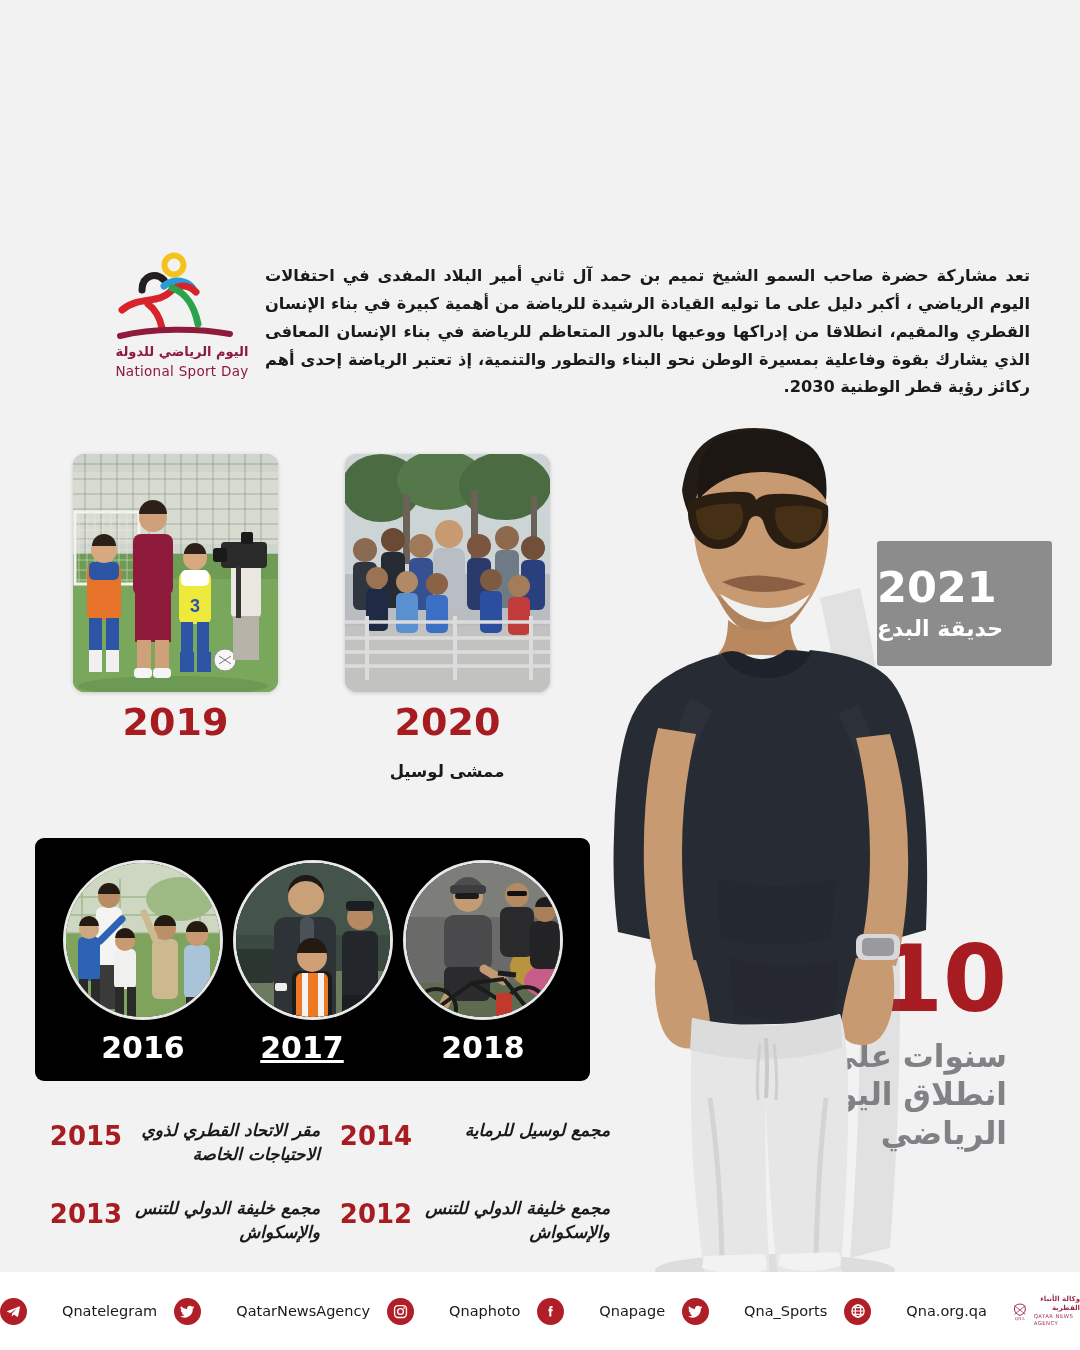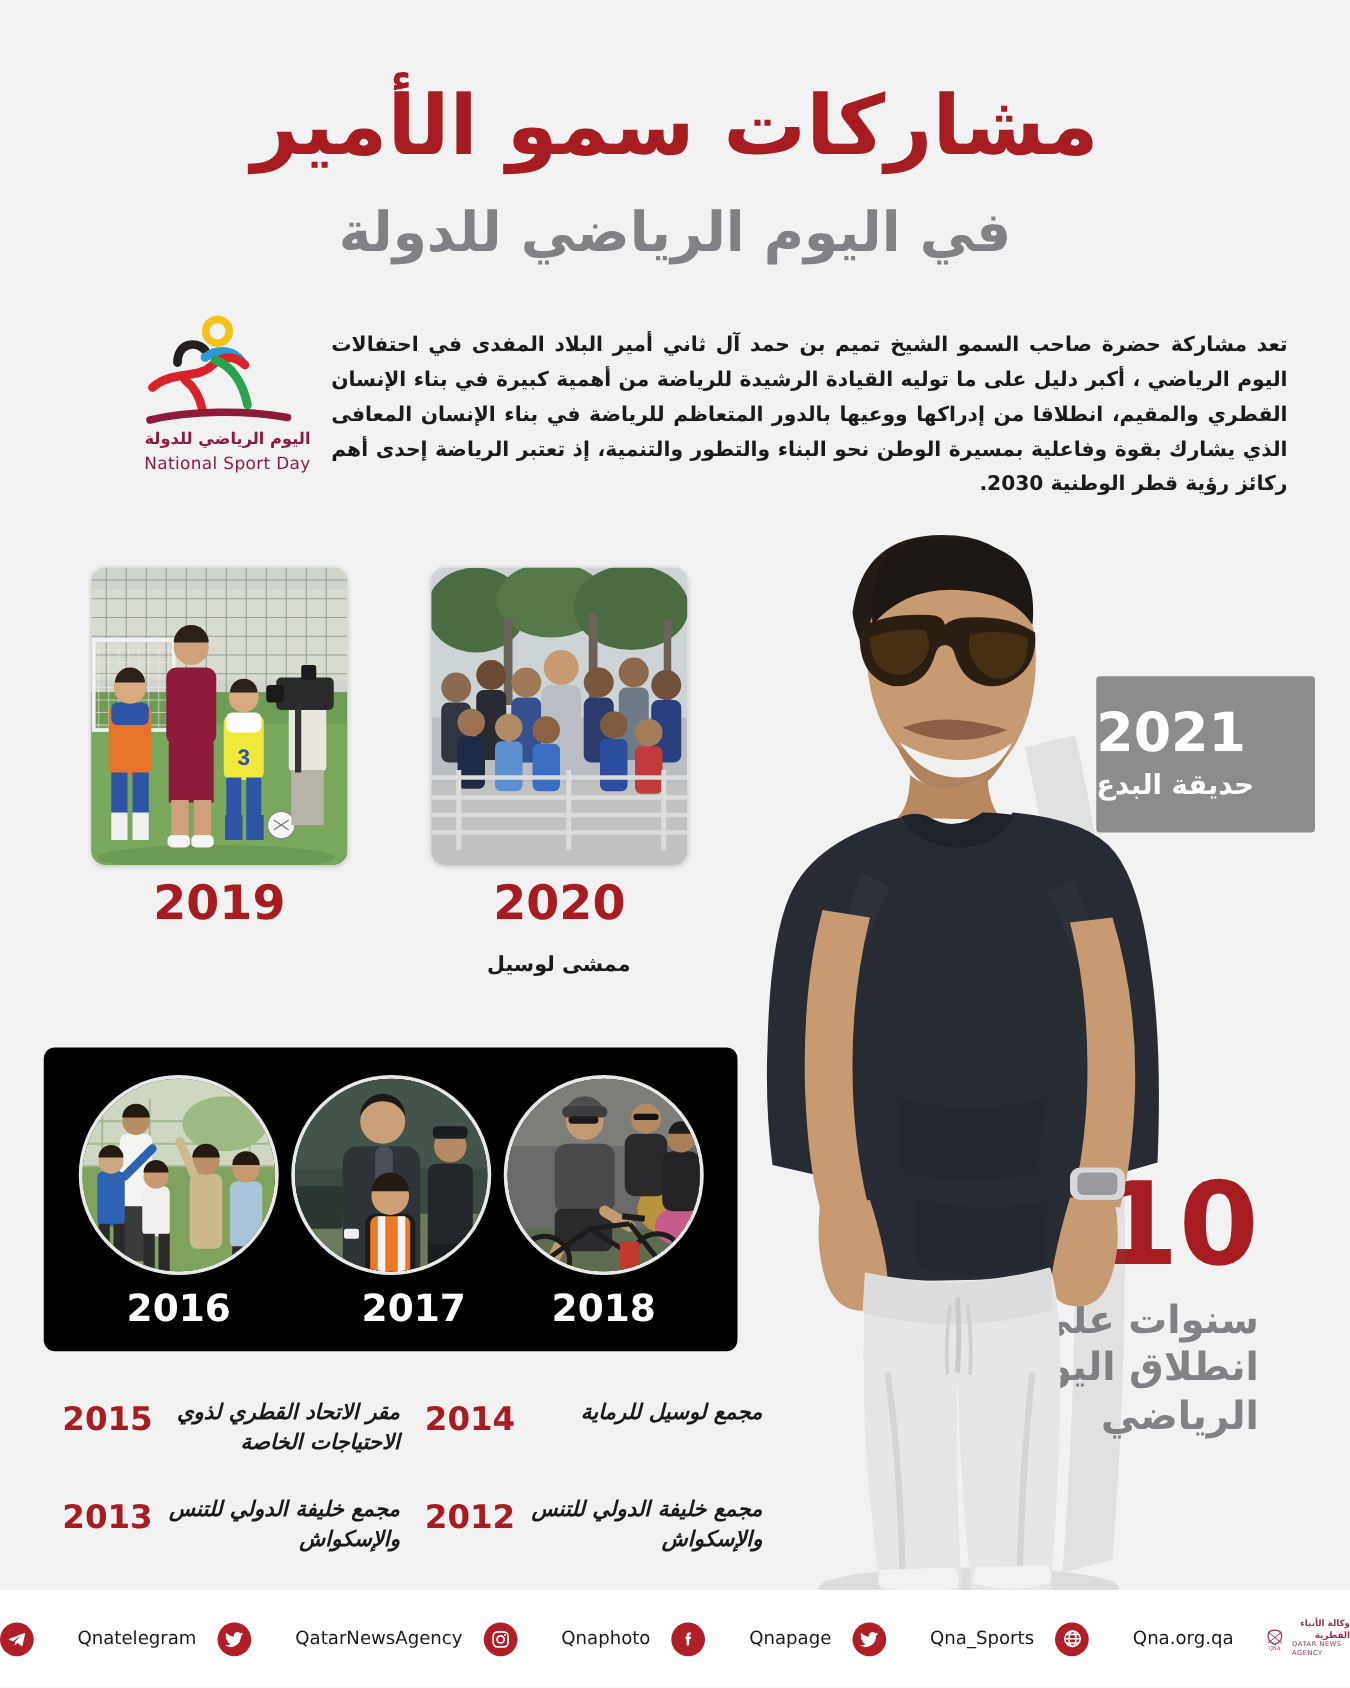--- a/index.html
+++ b/index.html
@@ -69,21 +69,21 @@
     margin-top:7px; direction:rtl; }
 
   
   .gray-panel { position:absolute; top:838px; left:35px; width:555px; height:243px;
     background:#000000; border-radius:9px; }
   .circ { position:absolute; top:22px; width:160px; height:160px; border-radius:50%;
     overflow:hidden; border:3px solid #e8e8e8; }
   .c2016 { left:28px; } .c2017 { left:198px; } .c2018 { left:368px; }
   .circ-yr { position:absolute; top:192px; width:160px; text-align:center;
     font-size:30px; font-weight:bold; color:#ffffff; }
-  .y2016 { left:28px; } .y2017 { left:216px; } .y2018 { left:368px; }
+  .y2016 { left:28px; } .y2017 { left:187px;text-decoration:underline; } .y2018 { left:368px; }
 
   
   .ten-wrap { position:absolute; top:938px; left:790px; width:235px; text-align:left; }
   .ten-num { font-size:92px; font-weight:bold; color:#A61C21; line-height:.92;
     text-align:right; padding-right:18px; }
   .ten-txt { font-size:31px; font-weight:bold; color:#808286; line-height:1.24;
     direction:rtl; text-align:right; padding-right:18px; margin-top:14px; }
 
   
   .venues { position:absolute; top:1118px; left:30px; width:580px; }
@@ -112,22 +112,20 @@
   .qna-txt-ar { font-size:7px; color:#9E2B4E; direction:rtl; font-weight:bold;
     line-height:1.25; letter-spacing:.2px; }
   .qna-txt-en { font-size:5.3px; color:#9E2B4E; letter-spacing:.45px; line-height:1.3; }
 </style>
 </head>
 <body>
 
 <div class="page">
 
   <div class="header">
-    <div class="title-main">مشاركات سمو الأمير</div>
-    <div class="title-sub">في اليوم الرياضي للدولة</div>
   </div>
 
   <div class="nsd-logo">
     <svg width="140" height="95" viewBox="0 0 140 95">
       <circle cx="62" cy="17" r="9.5" fill="none" stroke="#F4C21B" stroke-width="6"></circle>
       <path d="M30 42 C30 27, 44 24, 52 32" fill="none" stroke="#231F20" stroke-width="7" stroke-linecap="round"></path>
       <path d="M52 38 C62 30, 76 32, 82 42" fill="none" stroke="#2A9BD6" stroke-width="7" stroke-linecap="round"></path>
       <path d="M10 62 C26 48, 46 56, 58 44 C66 36, 76 36, 84 44" fill="none" stroke="#D8232A" stroke-width="7" stroke-linecap="round"></path>
       <path d="M60 40 C72 44, 82 56, 86 76" fill="none" stroke="#2BA24C" stroke-width="7" stroke-linecap="round"></path>
       <path d="M36 56 C44 62, 48 70, 50 80" fill="none" stroke="#D8232A" stroke-width="7" stroke-linecap="round"></path>

